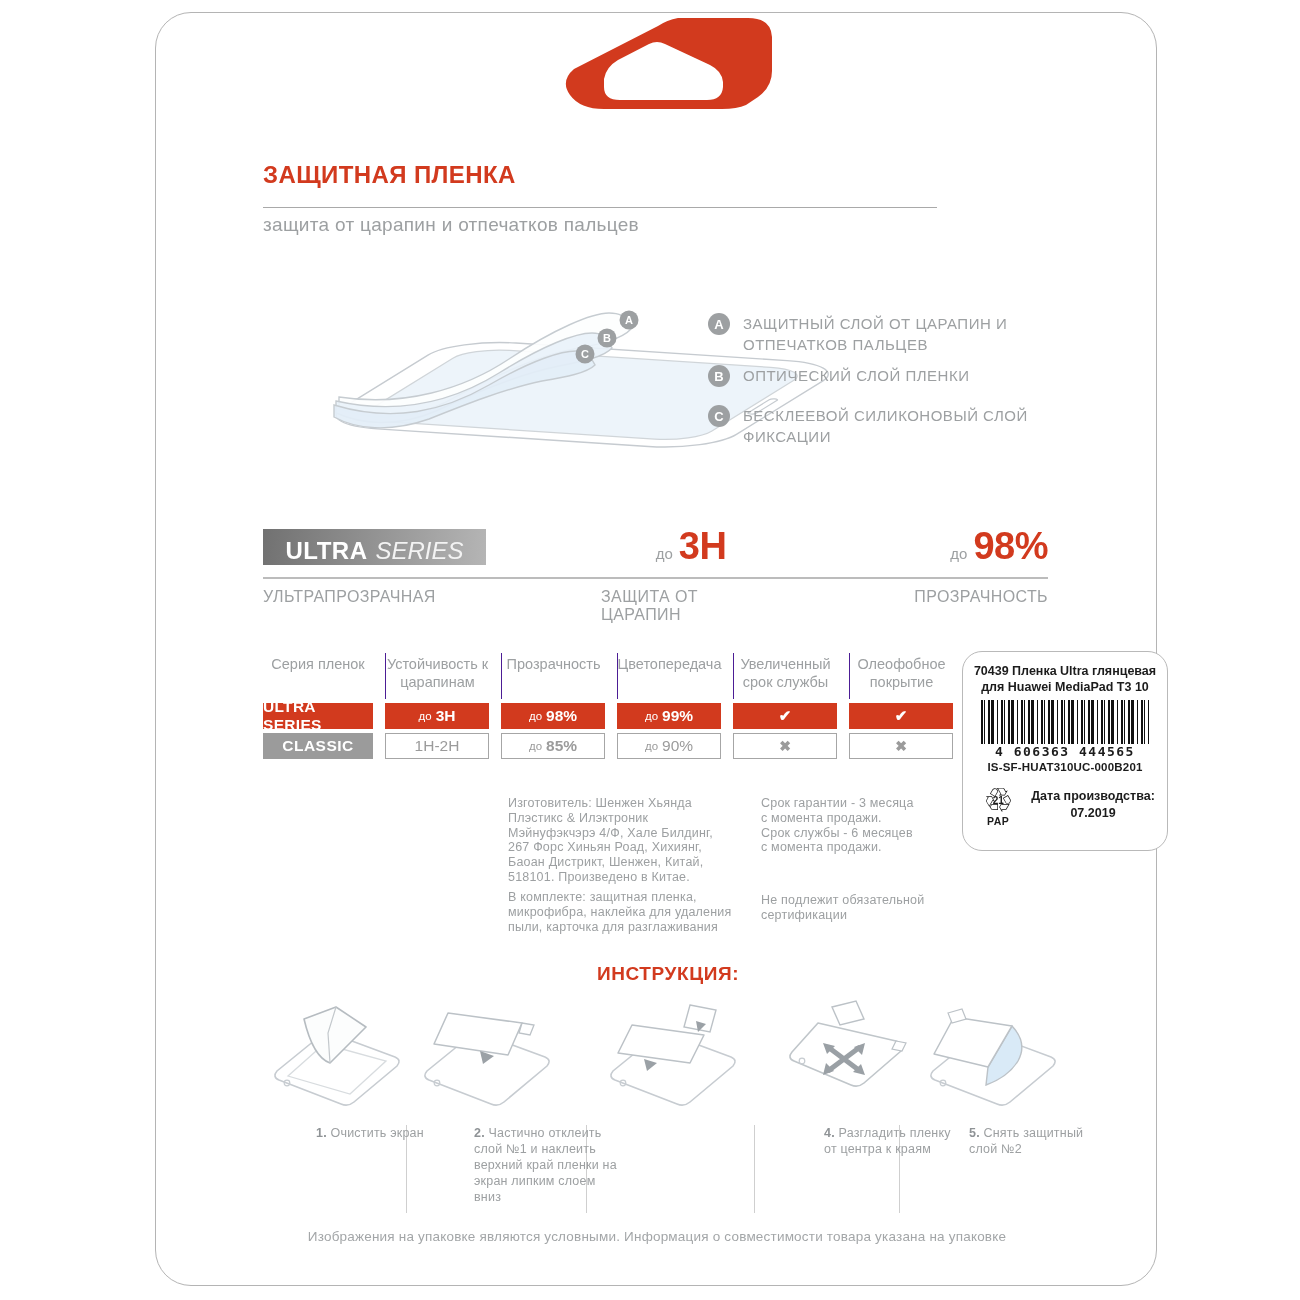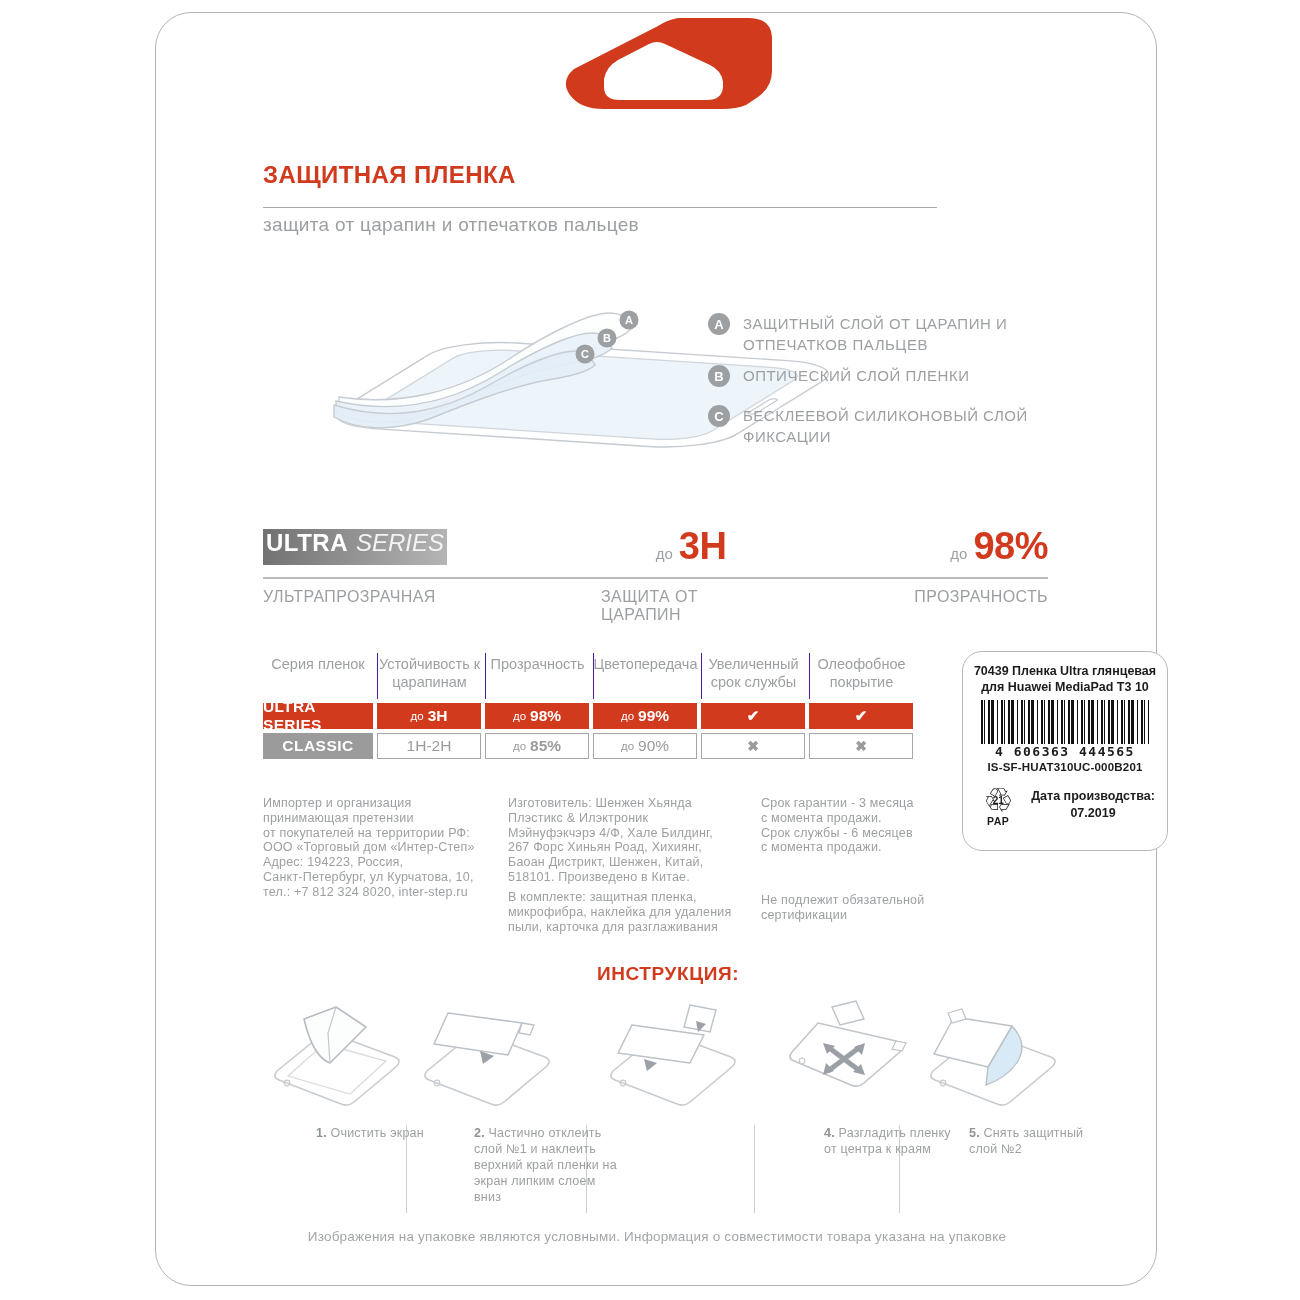--- a/index.html
+++ b/index.html
@@ -20,39 +20,39 @@
   .phone{ left:148px; top:240px; }
 
   .layers{ left:552px; top:300px; width:345px; }
   .layer{ display:flex; gap:13px; align-items:flex-start; }
   .layer + .layer{ margin-top:10px; }
   .layer:last-child{ margin-top:18px; }
   .layer .badge{ width:22px; height:22px; border-radius:50%; background:var(--gray); color:#fff;
     font-size:13px; font-weight:bold; display:flex; align-items:center; justify-content:center; flex:0 0 22px; }
   .layer .lab{ font-size:15px; line-height:21px; color:var(--gray); letter-spacing:.5px; }
 
-  .series-badge{ left:107px; top:516px; width:184px; height:36px;
+  .series-badge{ left:107px; top:516px; width:223px; height:36px;
     background:linear-gradient(95deg,#717171,#b5b5b5); color:#fff;
-    display:flex; align-items:flex-start; justify-content:center; gap:8px; font-size:24px; }
+    display:flex; align-items:flex-end; justify-content:center; gap:8px; font-size:24px; }
   .series-badge .b1{ font-weight:bold; letter-spacing:.5px; }
   .series-badge .b2{ font-style:italic; font-weight:400; color:#f3f3f3; }
 
   .stat{ top:512px; white-space:nowrap; }
   .stat .pre{ font-size:15px; color:var(--gray); margin-right:6px; }
   .stat .val{ font-size:38px; font-weight:bold; color:var(--red); letter-spacing:-.5px; }
   .stat1{ left:445px; width:180px; text-align:center; }
   .stat2{ left:712px; width:180px; text-align:right; }
   .stats-rule{ left:107px; top:564px; width:785px; height:2px; background:#bcbcbc; }
   .stat-cap{ top:575px; font-size:16px; color:var(--gray); letter-spacing:.4px; }
   .cap1{ left:107px; }
   .cap2{ left:445px; width:180px; text-align:left; }
   .cap3{ left:712px; width:180px; text-align:right; }
 
   .spec{ left:107px; top:640px; width:652px; }
-  .spec-head, .spec-row{ display:grid; grid-template-columns:110px repeat(5,104px); column-gap:4px; }
+  .spec-head, .spec-row{ display:grid; grid-template-columns:110px repeat(5,104px); column-gap:12px; }
   .spec-head > div{ min-height:46px; display:flex; align-items:flex-start; justify-content:center;
     text-align:center; font-size:14.5px; line-height:18px; color:var(--gray); padding-top:2px; }
   .spec-head > div + div{ border-left:1px solid #4c1d95; }
   .spec-row{ margin-top:4px; }
   .spec-row > div{ height:26px; display:flex; align-items:center; justify-content:center; }
   .row-ultra > div{ background:var(--red); color:#fff; }
   .row-ultra .name{ font-weight:bold; font-size:15.5px; letter-spacing:.3px; }
   .val-pre{ font-size:11.5px; margin-right:4px; }
   .val-num{ font-size:15.5px; font-weight:bold; }
   .mark{ font-size:15px; font-weight:bold; }
@@ -200,27 +200,20 @@
         </div>
       <div>
           <span class="val-pre">до</span>
           <span class="val-num" style="font-weight:400">90%</span>
         </div>
       <div class="mark">✖</div>
       <div class="mark">✖</div>
     </div>
   </div>
 
-  <div class="abs info imp">Импортер и организация
-принимающая претензии
-от покупателей на территории РФ:
-ООО «Торговый дом «Интер-Степ»
-Адрес: 194223, Россия,
-Санкт-Петербург, ул Курчатова, 10,
-тел.: +7 812 324 8020,  inter-step.ru</div>
   <div class="abs info man">Изготовитель: Шенжен Хьянда
 Плэстикс &amp; Илэктроник
 Мэйнуфэкчэрэ 4/Ф, Хале Билдинг,
 267 Форс Хиньян Роад, Хихиянг,
 Баоан Дистрикт, Шенжен, Китай,
 518101. Произведено в Китае.</div>
   <div class="abs info kit">В комплекте: защитная пленка,
 микрофибра, наклейка для удаления
 пыли, карточка для разглаживания</div>
   <div class="abs info war">Срок гарантии - 3 месяца

